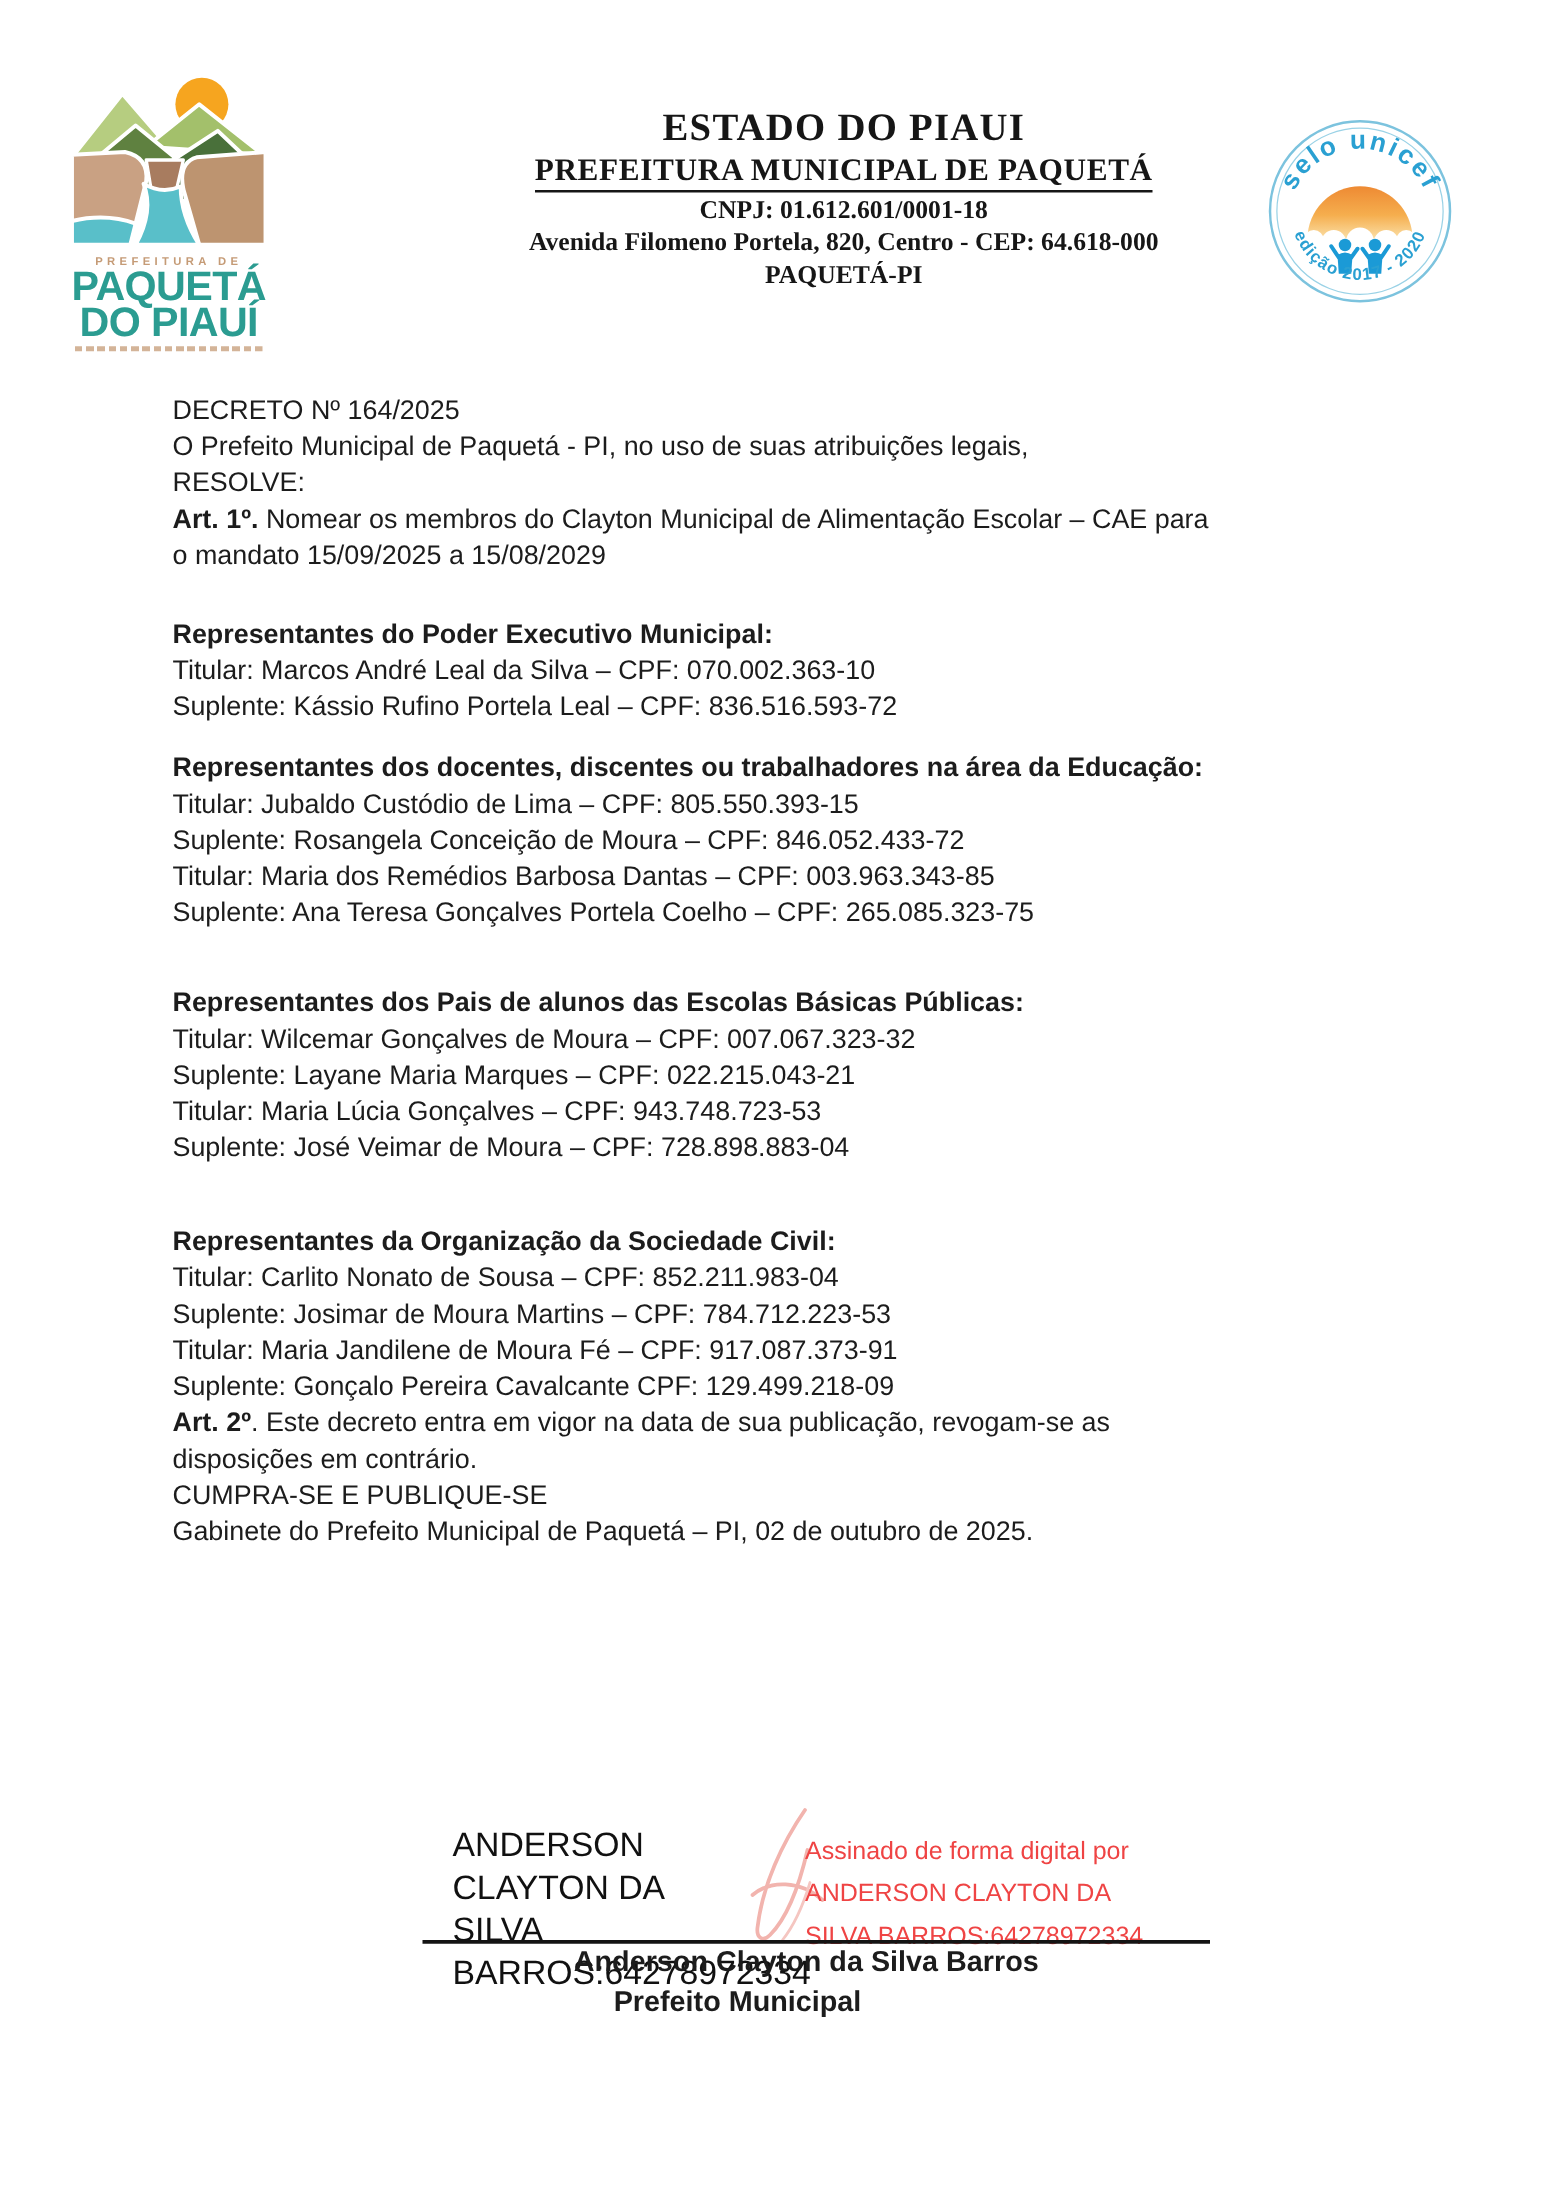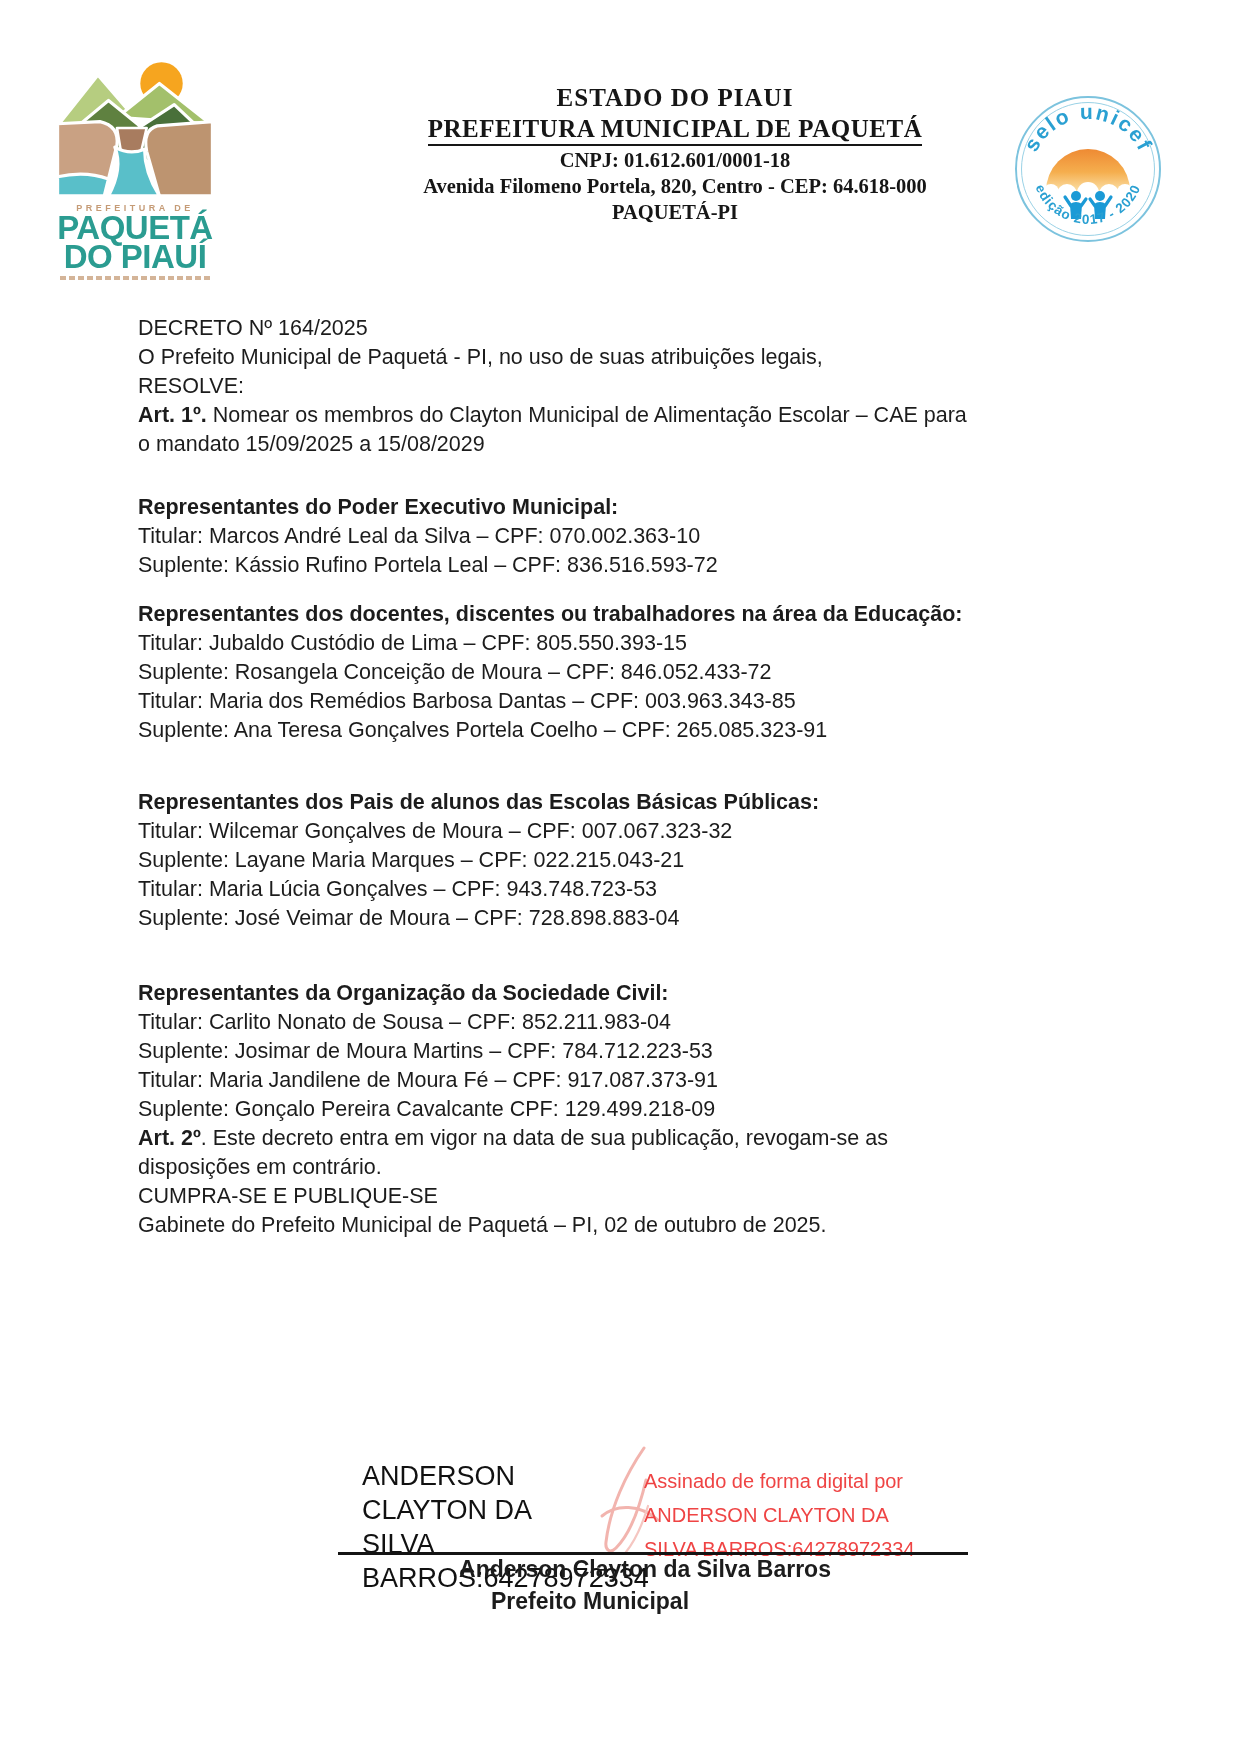--- a/index.html
+++ b/index.html
@@ -13,21 +13,21 @@
   .logo { position:absolute; left:52px; top:58px; width:166px; text-align:center; }
   .logo-small { font-size:9px; font-weight:bold; letter-spacing:3.5px; color:#C59B76; margin-top:1px; }
   .logo-name  { font-size:33px; line-height:29px; font-weight:800; letter-spacing:-0.5px; color:#2B9C91; }
   .logo-tagline {
     height:4px; width:150px; margin:5px auto 0 auto; opacity:.75;
     background:repeating-linear-gradient(90deg,#C59B76 0 6px, transparent 6px 9px);
   }
 
   .hdr-center { position:absolute; left:340px; top:84px; width:670px; text-align:center;
                 font-family:"Liberation Serif", serif; font-weight:bold; color:#161616; }
-  .hl1 { font-size:25px; letter-spacing:1px; }
+  .hl1 { font-size:31px; letter-spacing:1px; }
   .hl2 { font-size:25px; letter-spacing:.5px; margin-top:3px; }
   .hl2 span { display:inline-block; border-bottom:2.5px solid #161616; padding-bottom:1px; }
   .hl3 { font-size:20.5px; margin-top:3px; }
 
   .seal { position:absolute; left:1013px; top:90px; }
 
   
   .body-text { position:absolute; left:138px; top:314px; width:990px;
                font-size:21.5px; line-height:29px; }
   .body-text p { margin:0; }
@@ -133,21 +133,21 @@
       <p class="b">Representantes do Poder Executivo Municipal:</p>
       <p>Titular: Marcos André Leal da Silva – CPF: 070.002.363-10</p>
       <p>Suplente: Kássio Rufino Portela Leal – CPF: 836.516.593-72</p>
     </div>
 
     <div class="mt40">
       <p class="b">Representantes dos docentes, discentes ou trabalhadores na área da Educação:</p>
       <p>Titular: Jubaldo Custódio de Lima – CPF: 805.550.393-15</p>
       <p>Suplente: Rosangela Conceição de Moura – CPF: 846.052.433-72</p>
       <p>Titular: Maria dos Remédios Barbosa Dantas – CPF: 003.963.343-85</p>
-      <p>Suplente: Ana Teresa Gonçalves Portela Coelho – CPF: 265.085.323-91</p>
+      <p>Suplente: Ana Teresa Gonçalves Portela Coelho – CPF: 265.085.323-75</p>
     </div>
 
     <div class="mt43">
       <p class="b">Representantes dos Pais de alunos das Escolas Básicas Públicas:</p>
       <p>Titular: Wilcemar Gonçalves de Moura – CPF: 007.067.323-32</p>
       <p>Suplente: Layane Maria Marques – CPF: 022.215.043-21</p>
       <p>Titular: Maria Lúcia Gonçalves – CPF: 943.748.723-53</p>
       <p>Suplente: José Veimar de Moura – CPF: 728.898.883-04</p>
     </div>
 

